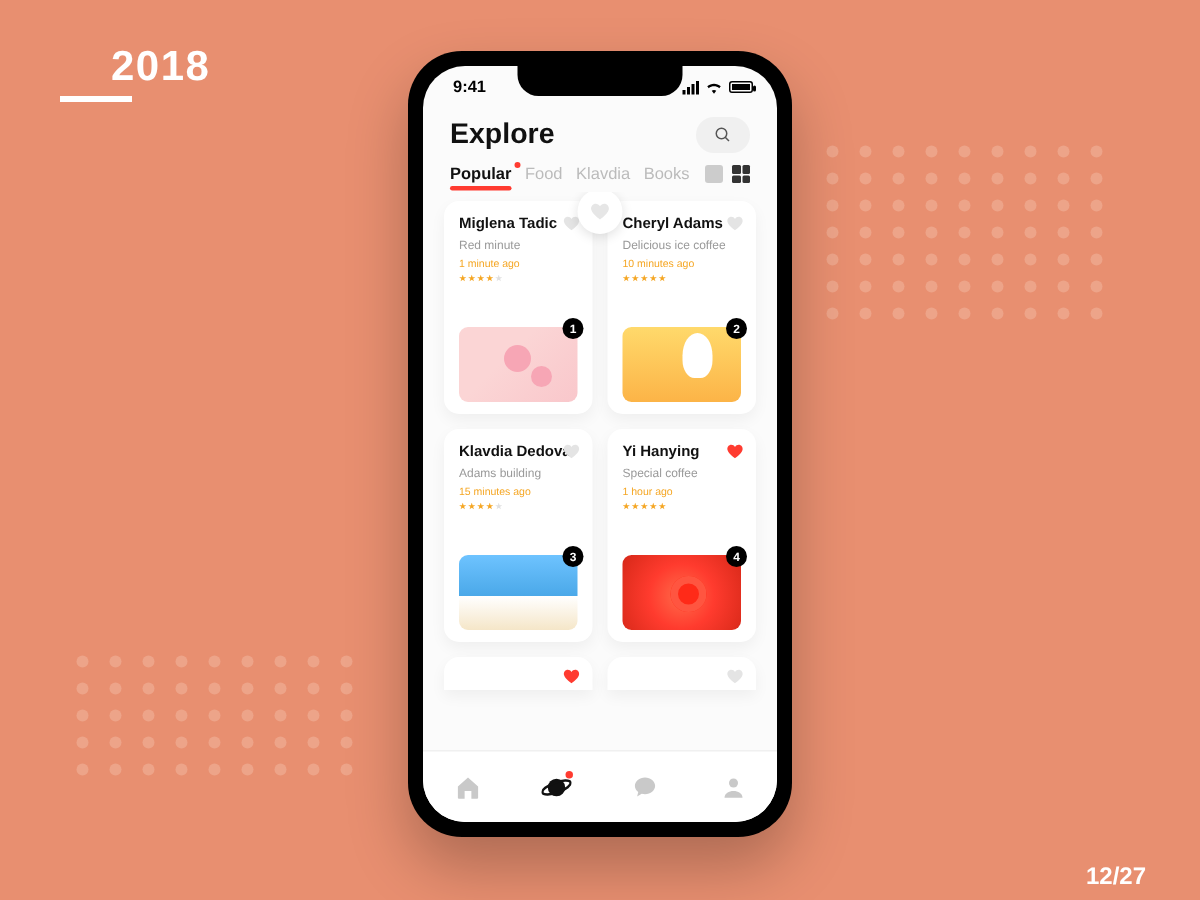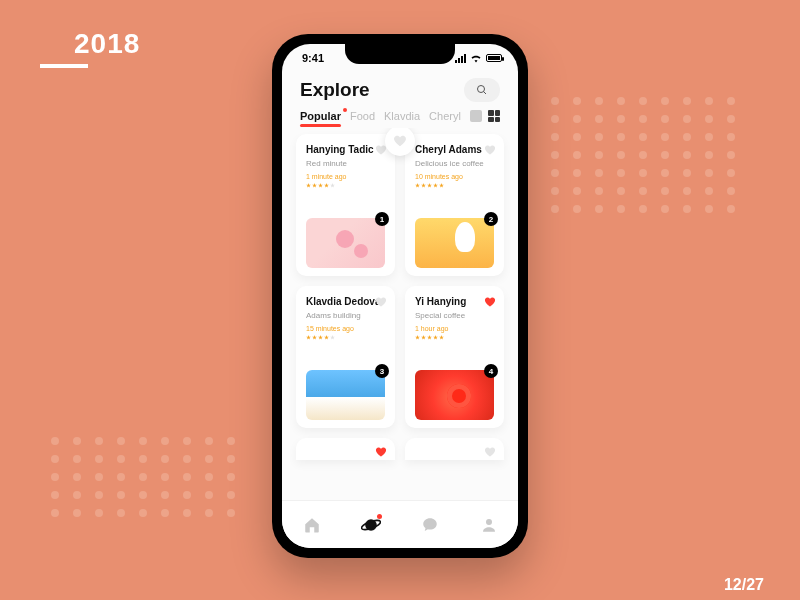--- a/index.html
+++ b/index.html
@@ -192,21 +192,21 @@
     </div>
 
     <div class="tabs">
       <div class="tab-list">
         <div class="tab active">
           <span>Popular</span>
           <span class="tab-dot"></span>
         </div>
         <div class="tab"><span>Food</span></div>
         <div class="tab"><span>Klavdia</span></div>
-        <div class="tab"><span>Cheryl</span></div>
+        <div class="tab"><span>Books</span></div>
       </div>
       <div class="view-toggle">
         <div class="vt single"></div>
         <div class="vt grid">
             <span></span>
             <span></span>
             <span></span>
             <span></span>
           </div>
       </div>
@@ -217,21 +217,21 @@
         <svg viewBox="0 0 24 24">
             <path d="M12 21s-8-5-10-11c-1-4 2-7 5-7 2 0 4 1 5 3 1-2 3-3 5-3 3 0 6 3 5 7-2 6-10 11-10 11z" fill="#e6e6e6"></path>
           </svg>
       </div>
       <div class="grid">
 
         <div class="card">
           <div class="heart"><svg viewBox="0 0 24 24">
                 <path d="M12 21s-8-5-10-11c-1-4 2-7 5-7 2 0 4 1 5 3 1-2 3-3 5-3 3 0 6 3 5 7-2 6-10 11-10 11z" fill="#e4e4e4"></path>
               </svg></div>
-          <div class="card-name">Hanying Tadic</div>
+          <div class="card-name">Miglena Tadic</div>
           <div class="card-sub">Red minute</div>
           <div class="card-time">1 minute ago</div>
           <div class="stars">
               <span class="star"></span>
               <span class="star"></span>
               <span class="star"></span>
               <span class="star"></span>
               <span class="star dim"></span>
             </div>
           <div class="thumb t1">

